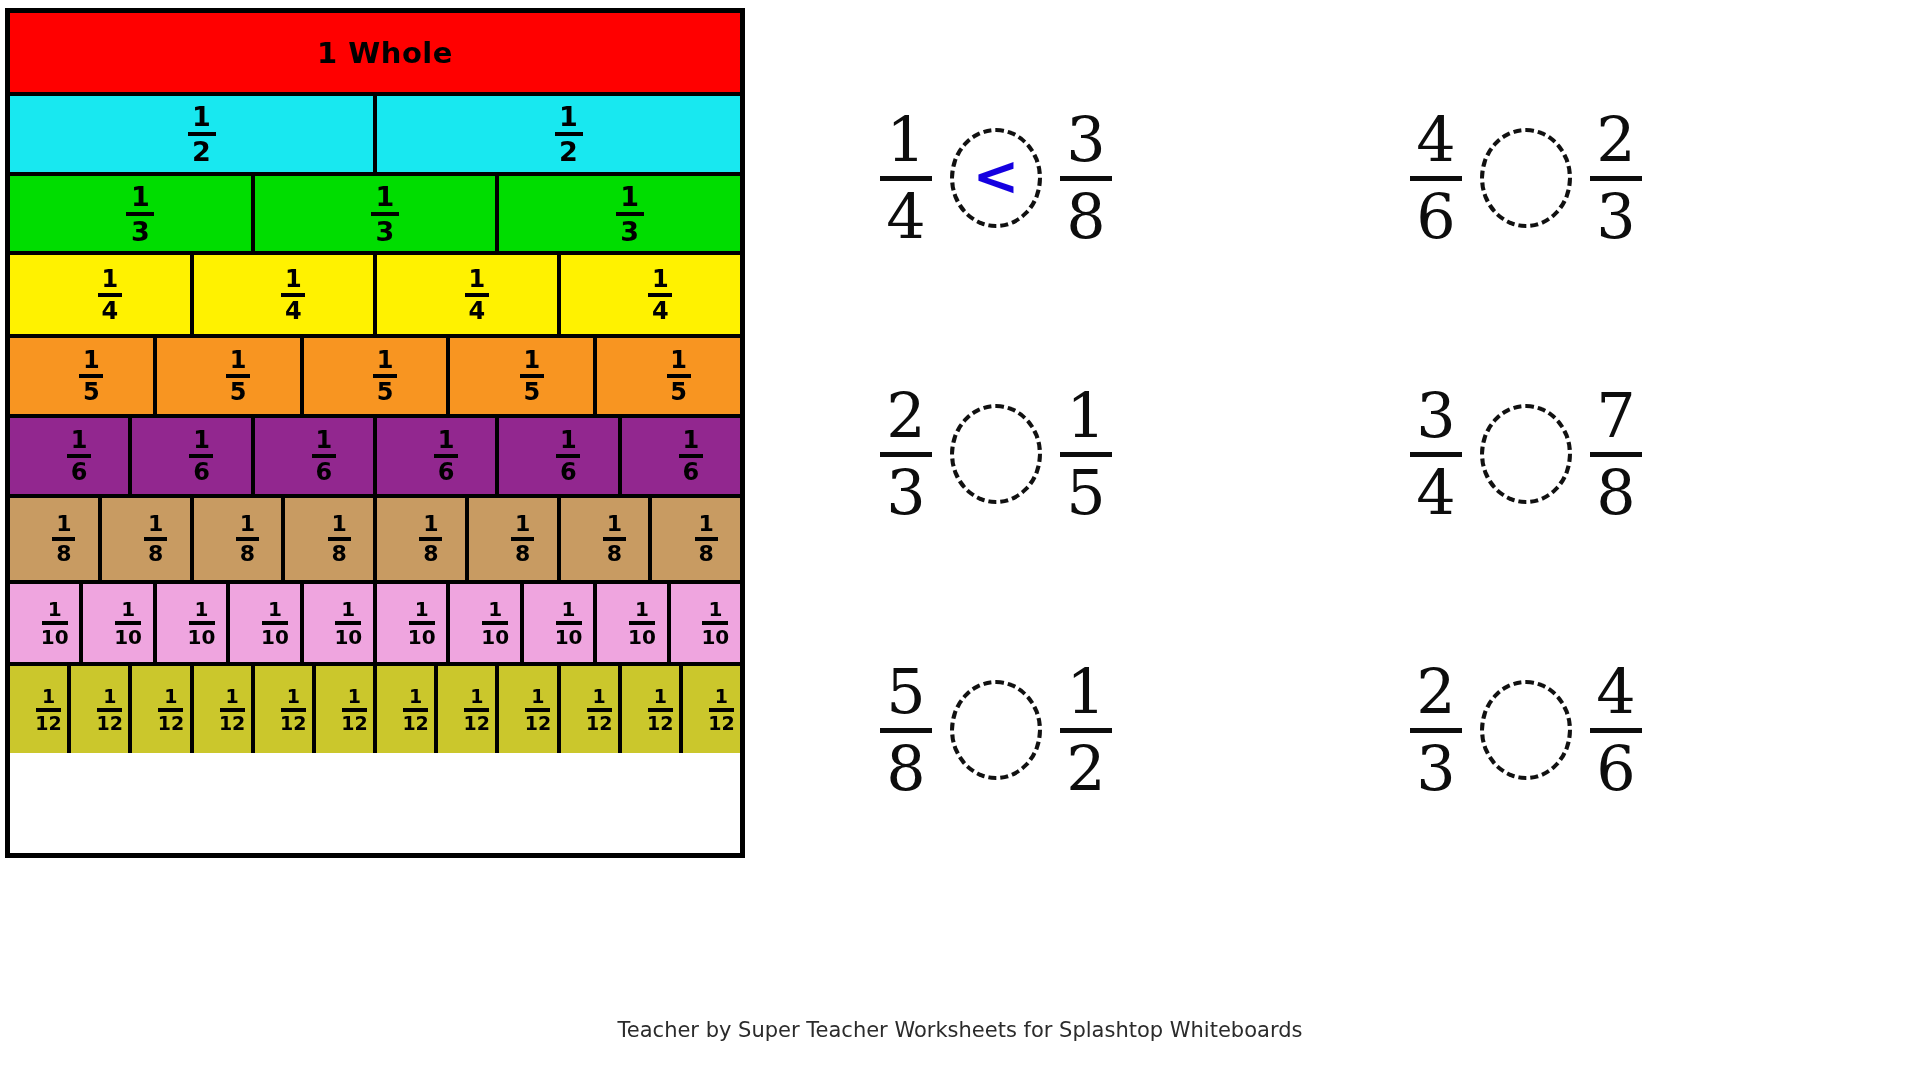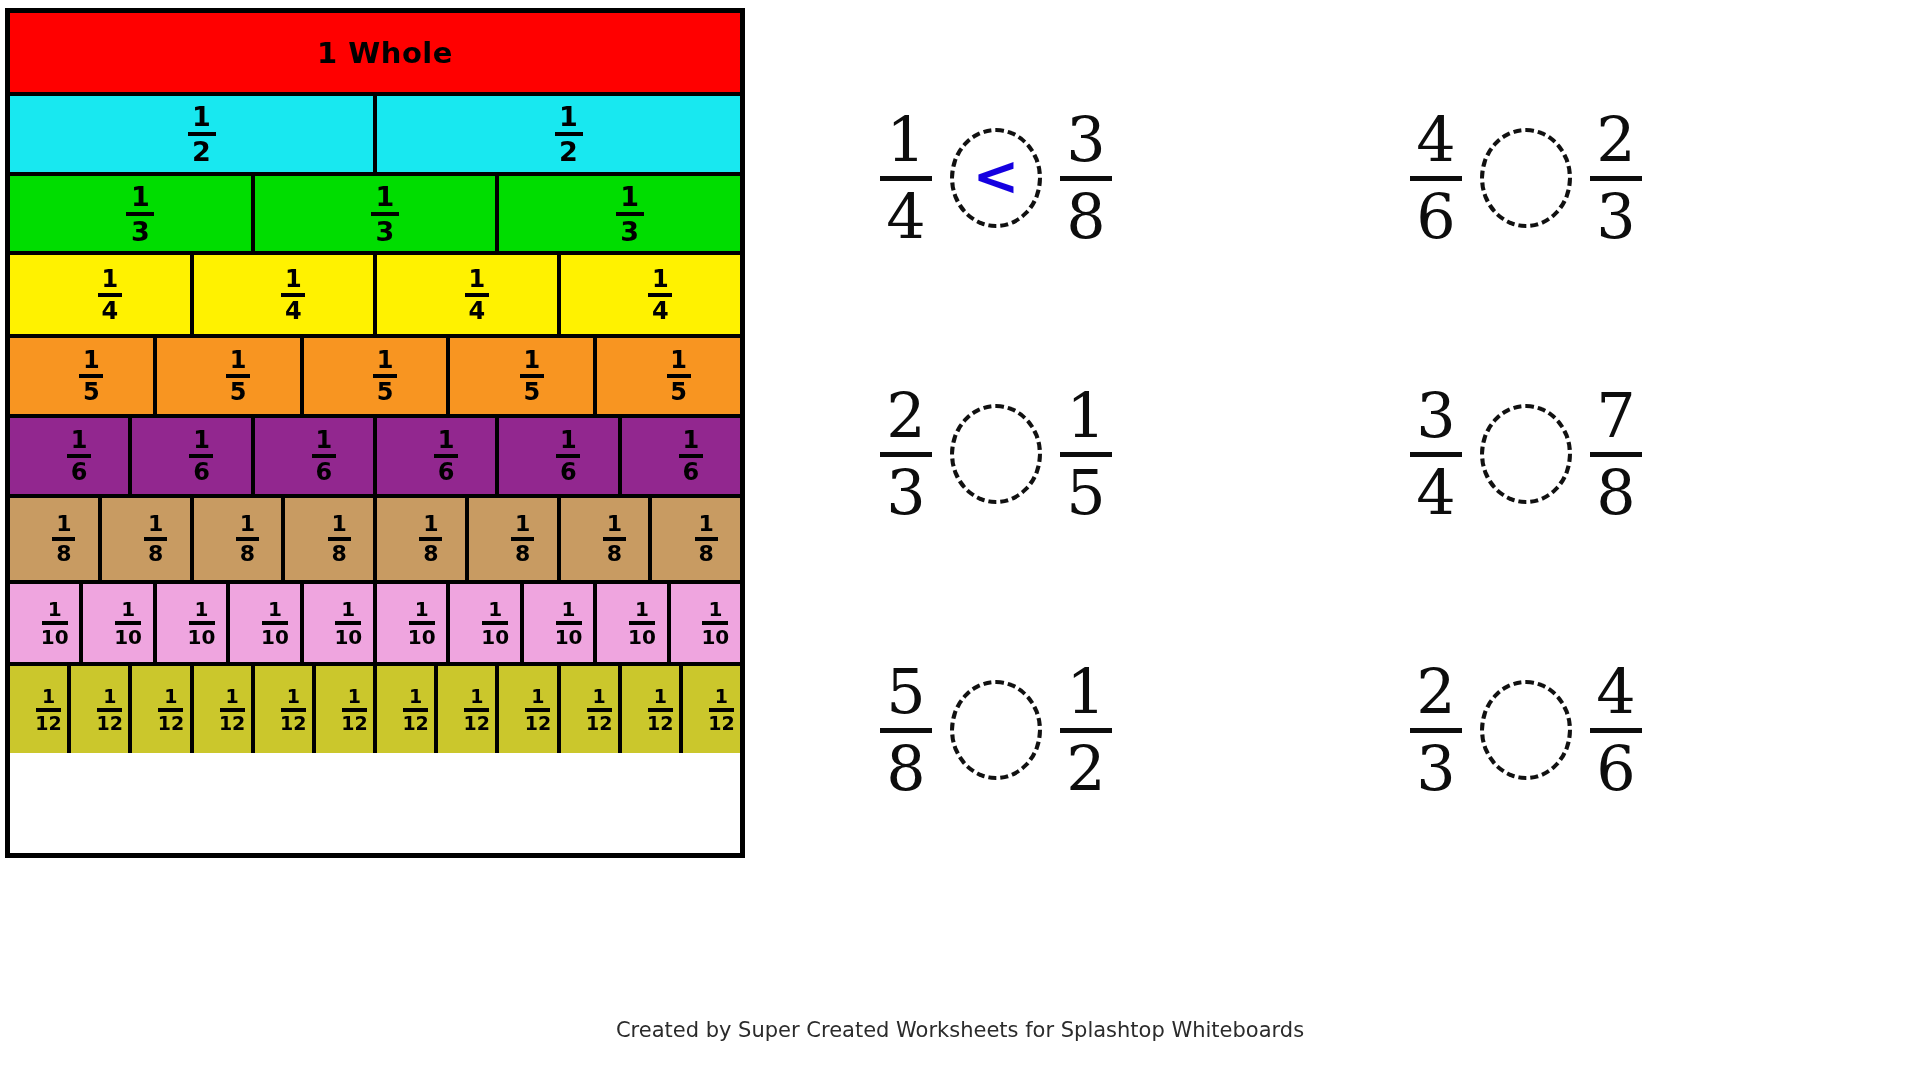--- a/index.html
+++ b/index.html
@@ -644,13 +644,13 @@
       </span>
       <span class="p-frac">
         <span class="num">4</span>
         <span class="bar"></span>
         <span class="den">6</span>
       </span>
     </div>
   </div>
 </div>
 
-<div id="footer-credit">Created by Super Created Worksheets for Splashtop Whiteboards</div>
+<div id="footer-credit">Teacher by Super Teacher Worksheets for Splashtop Whiteboards</div>
 
 </body></html>

